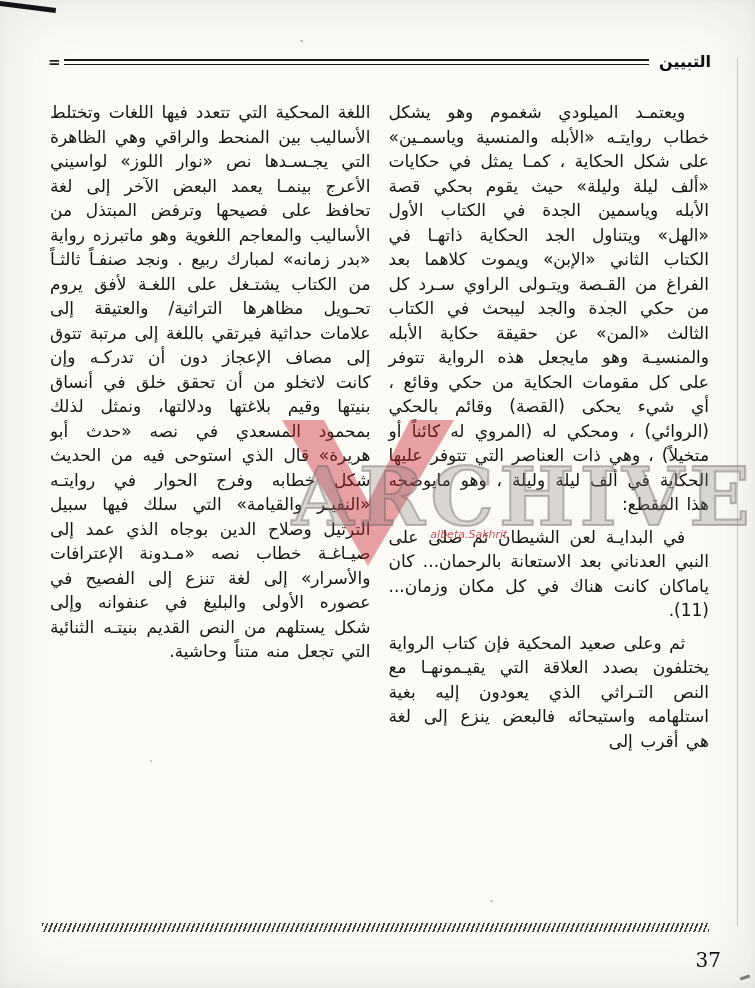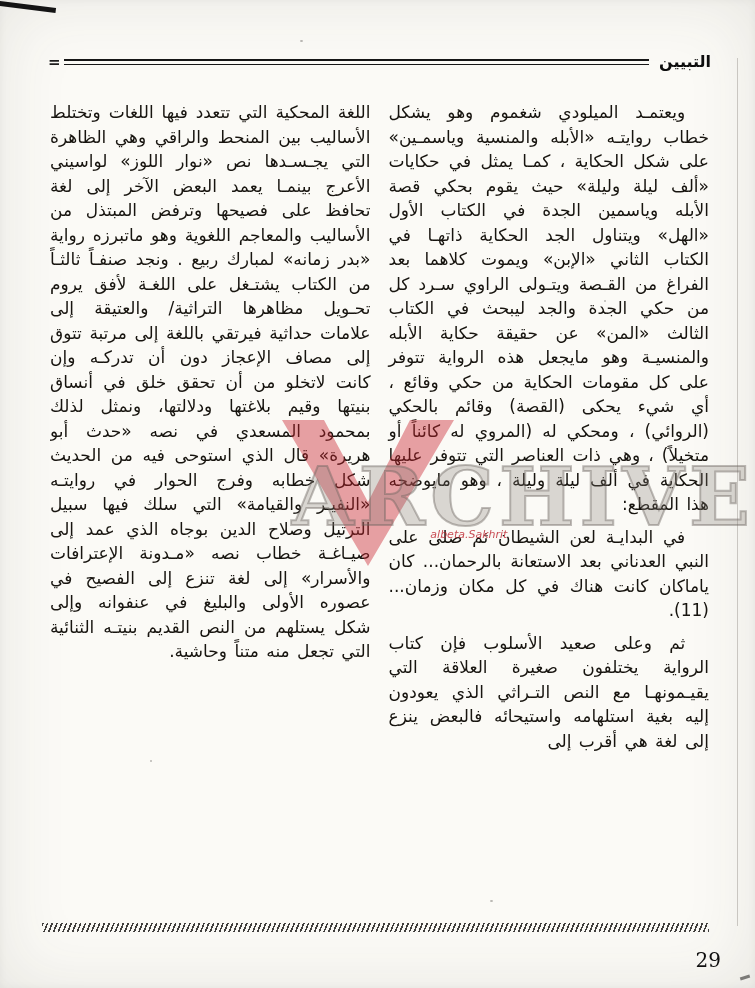--- a/index.html
+++ b/index.html
@@ -97,37 +97,37 @@
   <div class="header">
     <span class="edge-mark">=</span>
     <div class="rule"></div>
     <div class="title">التبيين</div>
   </div>
 
   <div class="columns" dir="rtl">
     <div class="col">
       <p>ويعتمـد الميلودي شغموم وهو يشكل خطاب روايتـه «الأبله والمنسية وياسمـين» على شكل الحكاية ، كمـا يمثل في حكايات «ألف ليلة وليلة» حيث يقوم بحكي قصة الأبله وياسمين الجدة في الكتاب الأول «الهل» ويتناول الجد الحكاية ذاتهـا في الكتاب الثاني «الإبن» ويموت كلاهما بعد الفراغ من القـصة ويتـولى الراوي سـرد كل من حكي الجدة والجد ليبحث في الكتاب الثالث «المن» عن حقيقة حكاية الأبله والمنسيـة وهو مايجعل هذه الرواية تتوفر على كل مقومات الحكاية من حكي وقائع ، أي شيء يحكى (القصة) وقائم بالحكي (الروائي) ، ومحكي له (المروي له كائناً أو متخيلاً) ، وهي ذات العناصر التي تتوفر عليها الحكاية في ألف ليلة وليلة ، وهو مايوضحه هذا المقطع:</p>
       <p>في البدايـة لعن الشيطان ثم صلى على النبي العدناني بعد الاستعانة بالرحمان... كان ياماكان كانت هناك في كل مكان وزمان...(11).</p>
-      <p>ثم وعلى صعيد الأسلوب فإن كتاب الرواية يختلفون صغيرة العلاقة التي يقيـمونهـا مع النص التـراثي الذي يعودون إليه بغية استلهامه واستيحائه فالبعض ينزع إلى لغة هي أقرب إلى</p>
+      <p>ثم وعلى صعيد المحكية فإن كتاب الرواية يختلفون بصدد العلاقة التي يقيـمونهـا مع النص التـراثي الذي يعودون إليه بغية استلهامه واستيحائه فالبعض ينزع إلى لغة هي أقرب إلى</p>
     </div>
     <div class="col">
       <p class="no-indent">اللغة المحكية التي تتعدد فيها اللغات وتختلط الأساليب بين المنحط والراقي وهي الظاهرة التي يجـسـدها نص «نوار اللوز» لواسيني الأعرج بينمـا يعمد البعض الآخر إلى لغة تحافظ على فصيحها وترفض المبتذل من الأساليب والمعاجم اللغوية وهو ماتبرزه رواية «بدر زمانه» لمبارك ربيع . ونجد صنفـاً ثالثـاً من الكتاب يشتـغل على اللغـة لأفق يروم تحـويل مظاهرها التراثية/ والعتيقة إلى علامات حداثية فيرتقي باللغة إلى مرتبة تتوق إلى مصاف الإعجاز دون أن تدركـه وإن كانت لاتخلو من أن تحقق خلق في أنساق بنيتها وقيم بلاغتها ودلالتها، ونمثل لذلك بمحمود المسعدي في نصه «حدث أبو هريرة» قال الذي استوحى فيه من الحديث شكل خطابه وفرج الحوار في روايتـه «النفيـر والقيامة» التي سلك فيها سبيل الترتيل وصلاح الدين بوجاه الذي عمد إلى صيـاغـة خطاب نصه «مـدونة الإعترافات والأسرار» إلى لغة تنزع إلى الفصيح في عصوره الأولى والبليغ في عنفوانه وإلى شكل يستلهم من النص القديم بنيتـه الثنائية التي تجعل منه متناً وحاشية.</p>
     </div>
   </div>
 
   <div class="watermark">
     <svg class="wm-shape" width="200" height="160" viewBox="0 0 200 160">
       <polygon points="14,4 100,150 186,4 142,4 100,86 56,4" fill="rgba(201,34,46,0.42)"></polygon>
     </svg>
     <div class="wm-big">ARCHIVE</div>
     <div class="wm-small">albeta.Sakhrit</div>
   </div>
 
   <div class="deco-band"></div>
-  <div class="page-number">29</div>
+  <div class="page-number">37</div>
 
   <div class="artifact-top-left"></div>
   <div class="artifact-right-line"></div>
   <div class="artifact-corner-br"></div>
   <div class="speck s1"></div>
   <div class="speck s2"></div>
   <div class="speck s3"></div>
   <div class="speck s4"></div>
 
 </div>

